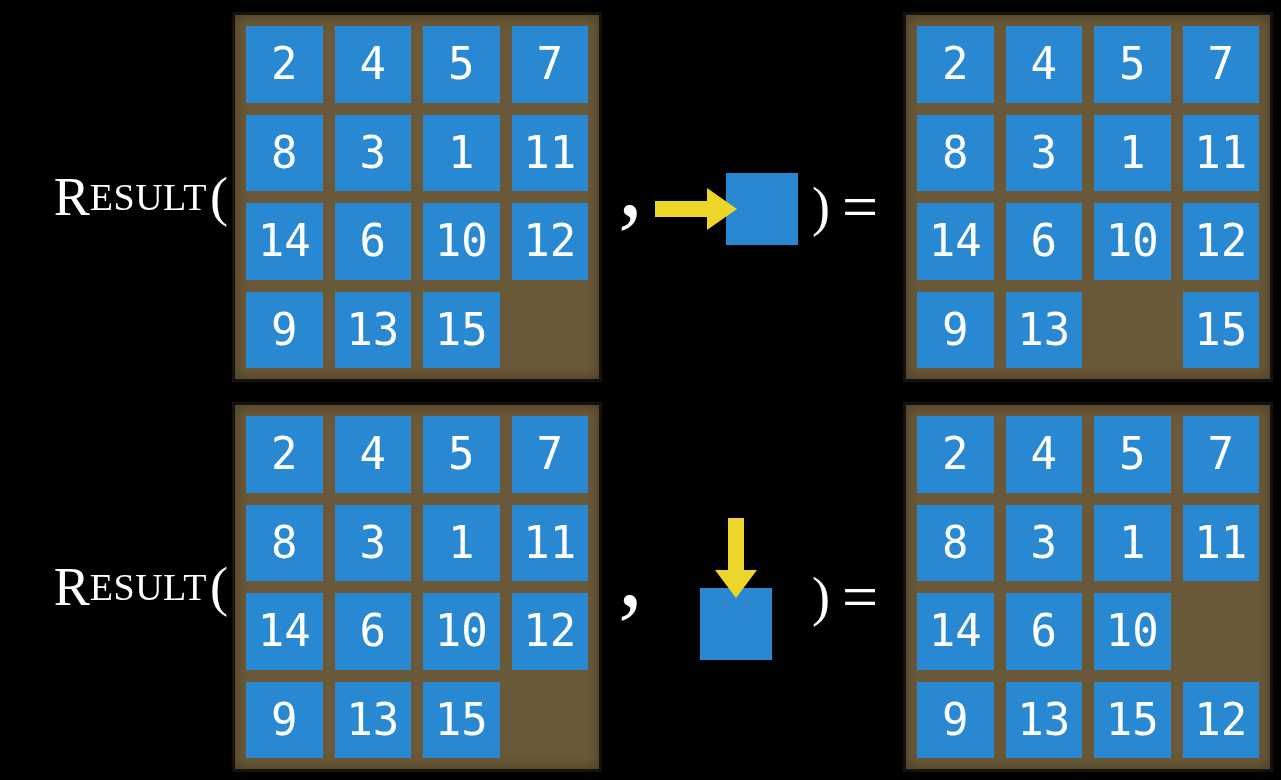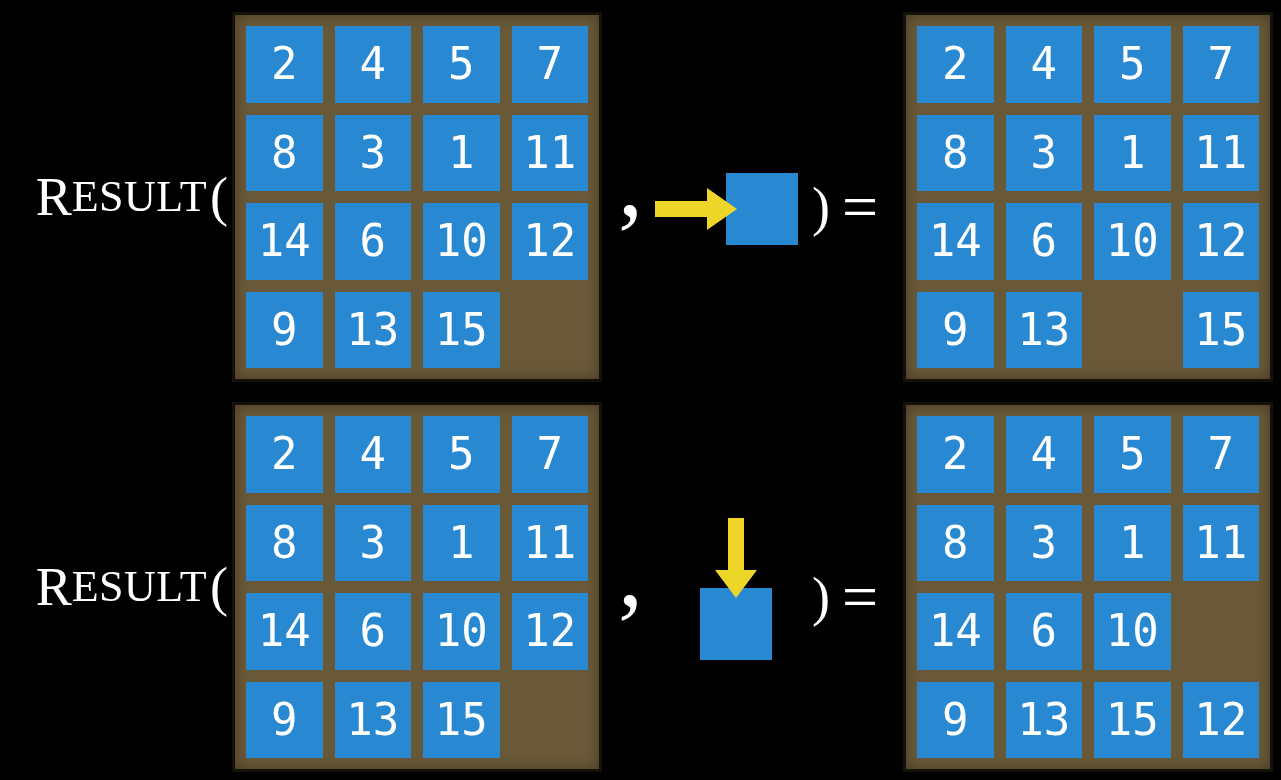--- a/index.html
+++ b/index.html
@@ -11,21 +11,21 @@
   #row-1{top:12px;}
   #row-2{top:402px;}
 
   
   .func-label{
     position:absolute;left:0;top:0;width:230px;height:100%;
     display:flex;align-items:center;justify-content:flex-end;
     white-space:nowrap;padding-right:2px;box-sizing:border-box;
   }
   .fl-initial{font-size:54px;line-height:1;}
-  .fl-rest{font-size:44px;line-height:1;letter-spacing:.5px;}
+  .fl-rest{font-size:38px;line-height:1;letter-spacing:.5px;}
   .fl-paren{font-size:54px;line-height:1;margin-left:3px;}
 
   
   .board{
     position:absolute;top:0;width:370px;height:370px;box-sizing:border-box;
     background:var(--brown,#6a5938);
     border:3px solid var(--board-border,#14100a);
     box-shadow:inset 0 0 14px rgba(0,0,0,.35);
     padding:11px;display:grid;
     grid-template-columns:repeat(4,1fr);grid-template-rows:repeat(4,1fr);

